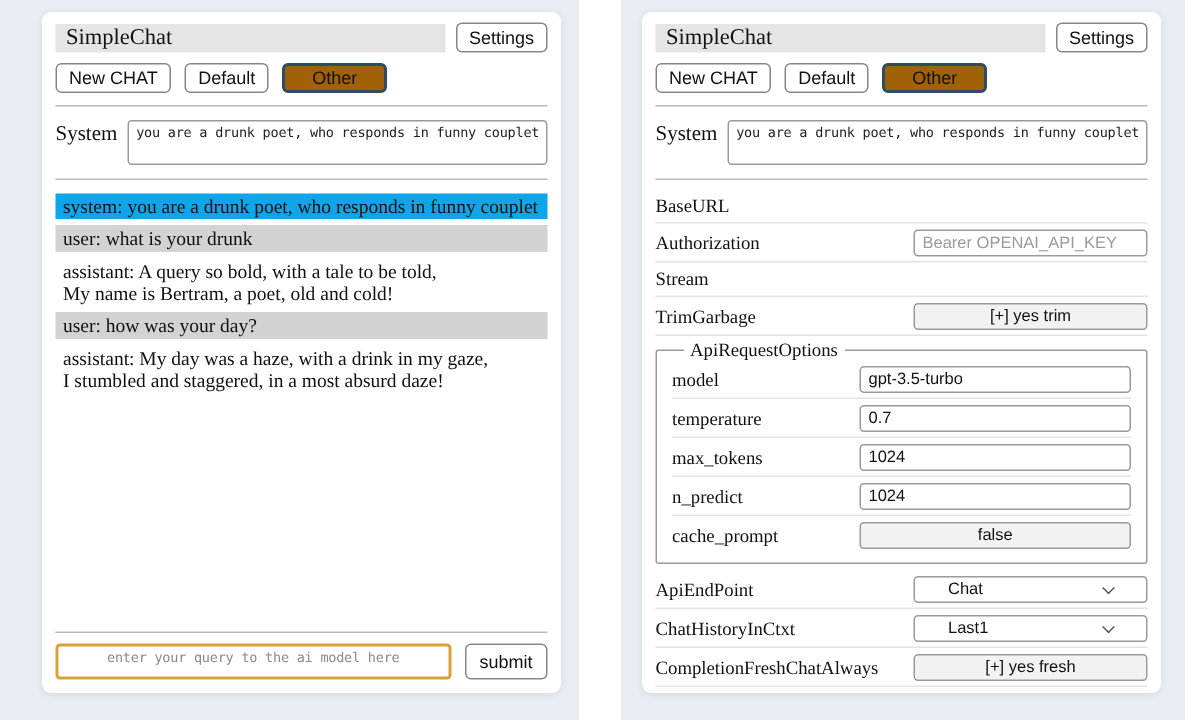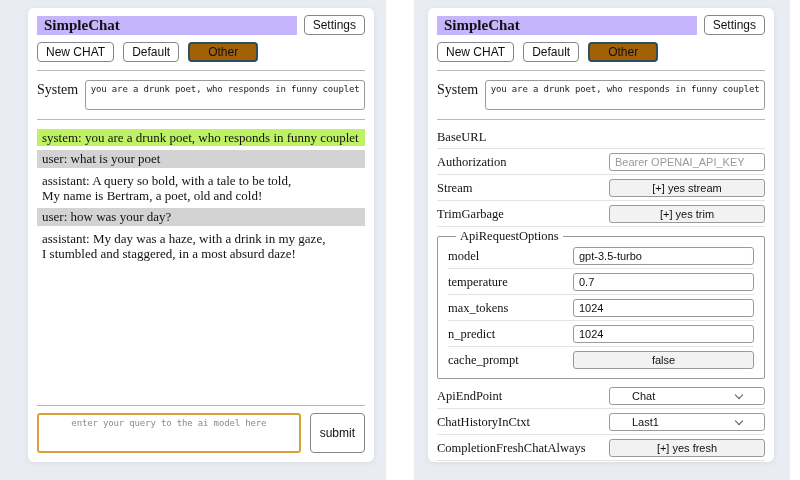--- a/index.html
+++ b/index.html
@@ -16,21 +16,21 @@
     box-shadow: 0 1px 5px rgba(40,60,90,0.10);
     padding: 7px 9px 9px 9px;
     display: flex; flex-direction: column; overflow: hidden;
   }
   .card-left  { left: 28px; }
   .card-right { left: 14px; }
 
   
   .header-row { display: flex; align-items: center; gap: 7px; }
   .titlebar {
-    flex: 1; background: #c4b5fd; font-weight: bold; font-size: 15px;
+    flex: 1; background: #e5e5e5; font-weight: normal; font-size: 15px;
     padding: 1px 7px; height: 19px; line-height: 17px;
   }
   .btn {
     font-family: "Liberation Sans", sans-serif; font-size: 12px;
     background: #fff; color: #111; border: 1px solid #868686; border-radius: 4px;
     padding: 2px 8px; cursor: pointer; white-space: nowrap;
   }
   .session-row { display: flex; gap: 9px; margin-top: 7px; }
   .btn.active {
     background: #a16207; border: 2px solid #2e4d5e; padding: 1px 18px;
@@ -48,21 +48,21 @@
   }
   textarea::placeholder { color: #8a8a8a; }
   .system-textarea { flex: 1; height: 30px; }
 
   
   .messages { margin-top: 2px; }
   .msg {
     font-size: 13px; line-height: 1.18; padding: 1px 5px; margin-bottom: 4px;
     white-space: pre-line;
   }
-  .msg-system    { background: #bef264; }
+  .msg-system    { background: #0ea5e9; }
   .msg-user      { background: #d3d3d3; }
   .msg-assistant { background: #ffffff; }
 
   
   .settings { margin-top: 1px; font-size: 12.5px; }
   .srow {
     display: flex; align-items: center; justify-content: space-between;
     padding: 2px 0 3px 0; border-bottom: 1px solid #e3e3e3; margin-bottom: 2px;
   }
   .srow .slabel { white-space: nowrap; }
@@ -91,21 +91,21 @@
     border: 1px solid #9a9a9a; border-radius: 2px; margin: 2px 0 6px 0;
     padding: 1px 10px 4px 10px;
   }
   fieldset.aro legend { font-size: 12.5px; padding: 0 4px; margin-left: 8px; }
   fieldset.aro .srow .ctrl-input, fieldset.aro .srow .ctrl-btn { width: 181px; }
 
   
   .spacer { flex: 1; }
   .footer hr.sep { margin: 6px 0 7px 0; }
   .query-row { display: flex; gap: 9px; align-items: stretch; }
-  .query-textarea { flex: 1; height: 40px; }
+  .query-textarea { flex: 1; height: 24px; }
   .query-textarea.focused { border: 2px solid #d9a13a; }
   .submit-btn { align-self: stretch; padding: 2px 9px; }
 </style>
 </head>
 <body>
 
 <div class="shot shot-left">
   <div class="card card-left">
 
     <div class="header-row">
@@ -123,21 +123,21 @@
 
     <div class="system-row">
       <span class="system-label">System</span>
       <textarea class="system-textarea" style="">you are a drunk poet, who responds in funny couplet</textarea>
     </div>
 
     <hr class="sep">
 
     <div class="messages">
       <p class="msg msg-system">system: you are a drunk poet, who responds in funny couplet</p>
-      <p class="msg msg-user">user: what is your poet</p>
+      <p class="msg msg-user">user: what is your drunk</p>
       <p class="msg msg-assistant">assistant: A query so bold, with a tale to be told,
 My name is Bertram, a poet, old and cold!</p>
       <p class="msg msg-user">user: how was your day?</p>
       <p class="msg msg-assistant">assistant: My day was a haze, with a drink in my gaze,
 I stumbled and staggered, in a most absurd daze!</p>
     </div>
 
     <div class="spacer"></div>
 
     <div class="footer">
@@ -180,21 +180,20 @@
         <span class="slabel">BaseURL</span>
       </div>
 
       <div class="srow">
         <span class="slabel">Authorization</span>
         <input class="ctrl-input" placeholder="Bearer OPENAI_API_KEY" style="">
       </div>
 
       <div class="srow">
         <span class="slabel">Stream</span>
-        <button class="ctrl-btn">[+] yes stream</button>
       </div>
 
       <div class="srow">
         <span class="slabel">TrimGarbage</span>
         <button class="ctrl-btn">[+] yes trim</button>
       </div>
 
       <fieldset class="aro">
         <legend>ApiRequestOptions</legend>
 

